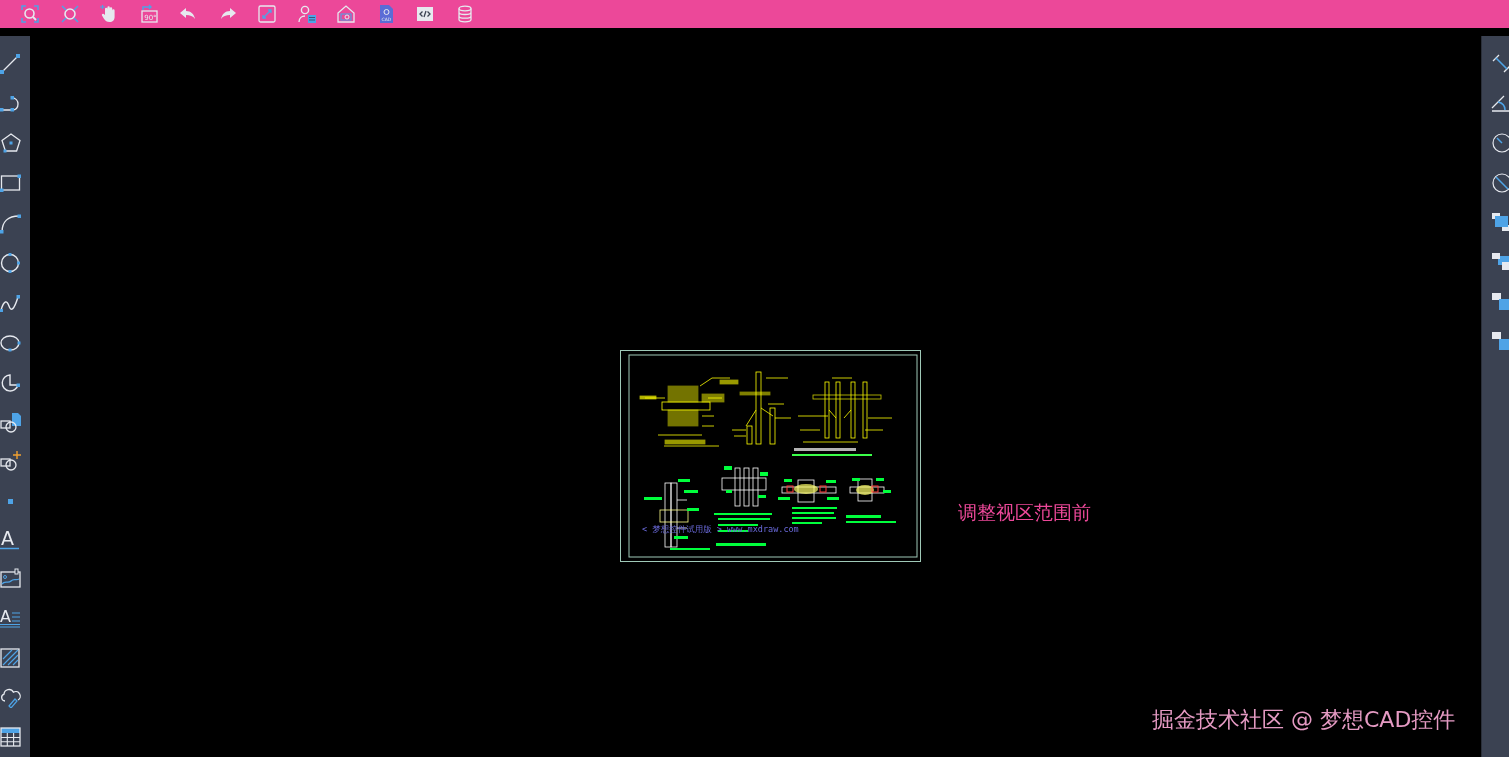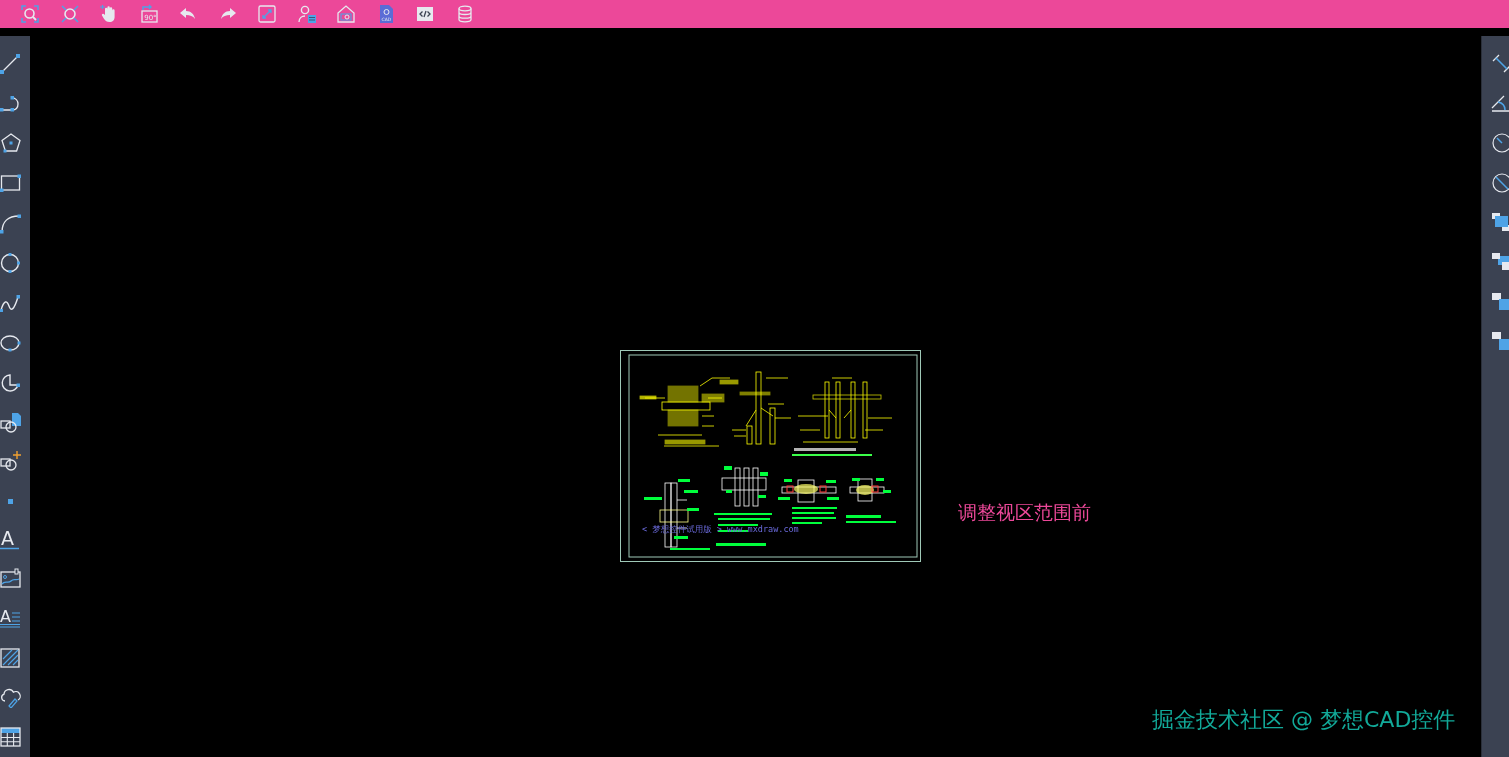--- a/index.html
+++ b/index.html
@@ -10,21 +10,21 @@
   .tb-btn svg { width: 20px; height: 20px; }
   .leftbar { position: absolute; left: 0; top: 36px; width: 30px; height: 721px; background: #3b4252; }
   .lb-btn { position: absolute; left: 0; width: 22px; height: 22px; display: flex; align-items: center; justify-content: center; cursor: pointer; }
   .lb-btn svg { width: 22px; height: 22px; }
   .rightbar { position: absolute; left: 1481px; top: 36px; width: 28px; height: 721px; background: #3b4252; border-left: 1px solid #2a2f3a; }
   .rb-btn { position: absolute; left: 8px; width: 22px; height: 22px; cursor: pointer; overflow: hidden; }
   .rb-btn svg { width: 22px; height: 22px; }
   .canvas { position: absolute; left: 30px; top: 36px; width: 1451px; height: 721px; background: #000; }
   .drawing { position: absolute; left: 620px; top: 350px; width: 301px; height: 212px; }
   .annot { position: absolute; left: 958px; top: 500px; color: #ec4899; font-size: 19px; font-family: "DejaVu Sans", sans-serif; letter-spacing: 0px; }
-  .watermark { position: absolute; left: 1152px; top: 705px; color: #14b8a6; font-size: 22px; font-family: "DejaVu Sans", sans-serif; opacity: 0.92; }
+  .watermark { position: absolute; left: 1152px; top: 705px; color: #f9a8d4; font-size: 22px; font-family: "DejaVu Sans", sans-serif; opacity: 0.92; }
 </style>
 </head>
 <body>
 
 <div class="app">
 
   <div class="topbar">
     <div class="tb-btn">
       <svg viewBox="0 0 20 20">
         <path d="M2 6V2h4M14 2h4v4M18 14v4h-4M6 18H2v-4" stroke="#4ea3e6" stroke-width="1.5" fill="none"></path>

